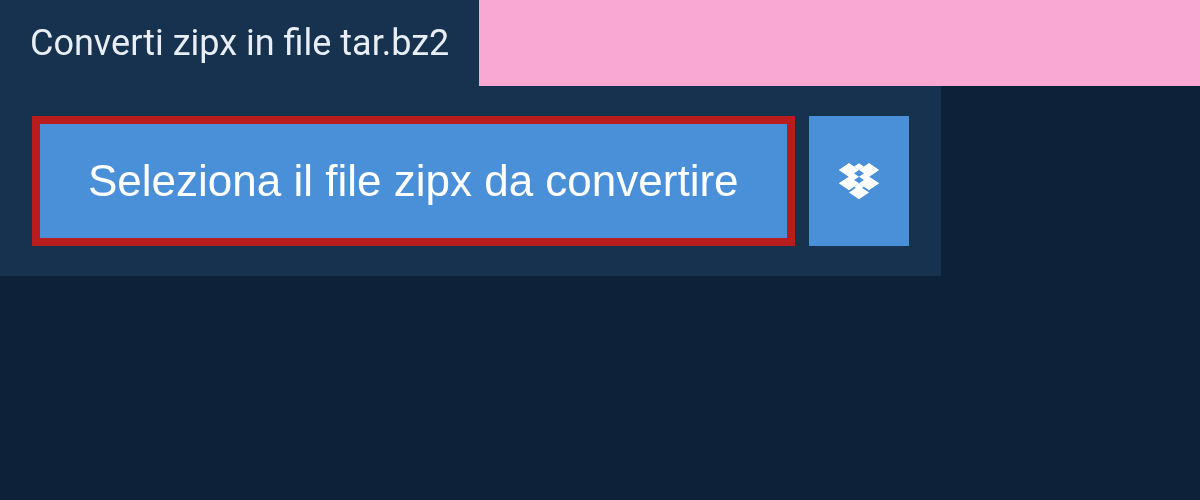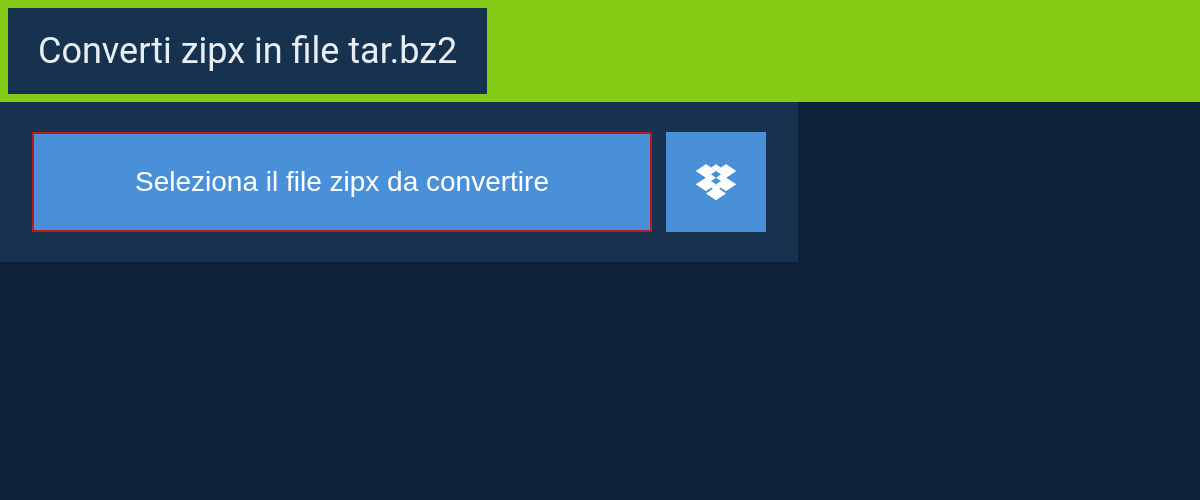--- a/index.html
+++ b/index.html
@@ -8,22 +8,22 @@
       box-sizing: border-box;
     }
     body {
       width: 1200px;
       height: 500px;
       background: #0d2238;
       font-family: -apple-system, BlinkMacSystemFont, "Segoe UI", Roboto, Helvetica, Arial, sans-serif;
       overflow: hidden;
     }
     .header-area {
-      background: #84cc16;
-      padding: 8px;
+      background: #f9a8d4;
+      padding: 0;
     }
     .title-tab {
       display: inline-block;
       background: #16324f;
       padding: 22px 30px;
       color: #e8eef4;
       font-size: 36px;
       font-weight: 400;
     }
     .content-panel {
@@ -31,23 +31,23 @@
       margin: 0;
       padding: 30px 32px 30px 32px;
       display: inline-block;
     }
     .button-group {
       display: flex;
       align-items: stretch;
     }
     .select-file-button {
       background: #4a90d9;
-      border: 2px solid #b91c1c;
+      border: 8px solid #b91c1c;
       color: #ffffff;
-      font-size: 28px;
+      font-size: 44px;
       font-weight: 400;
       padding: 32px 48px;
       cursor: pointer;
       display: flex;
       align-items: center;
       justify-content: center;
       min-width: 620px;
     }
     .dropbox-button {
       background: #4a90d9;

